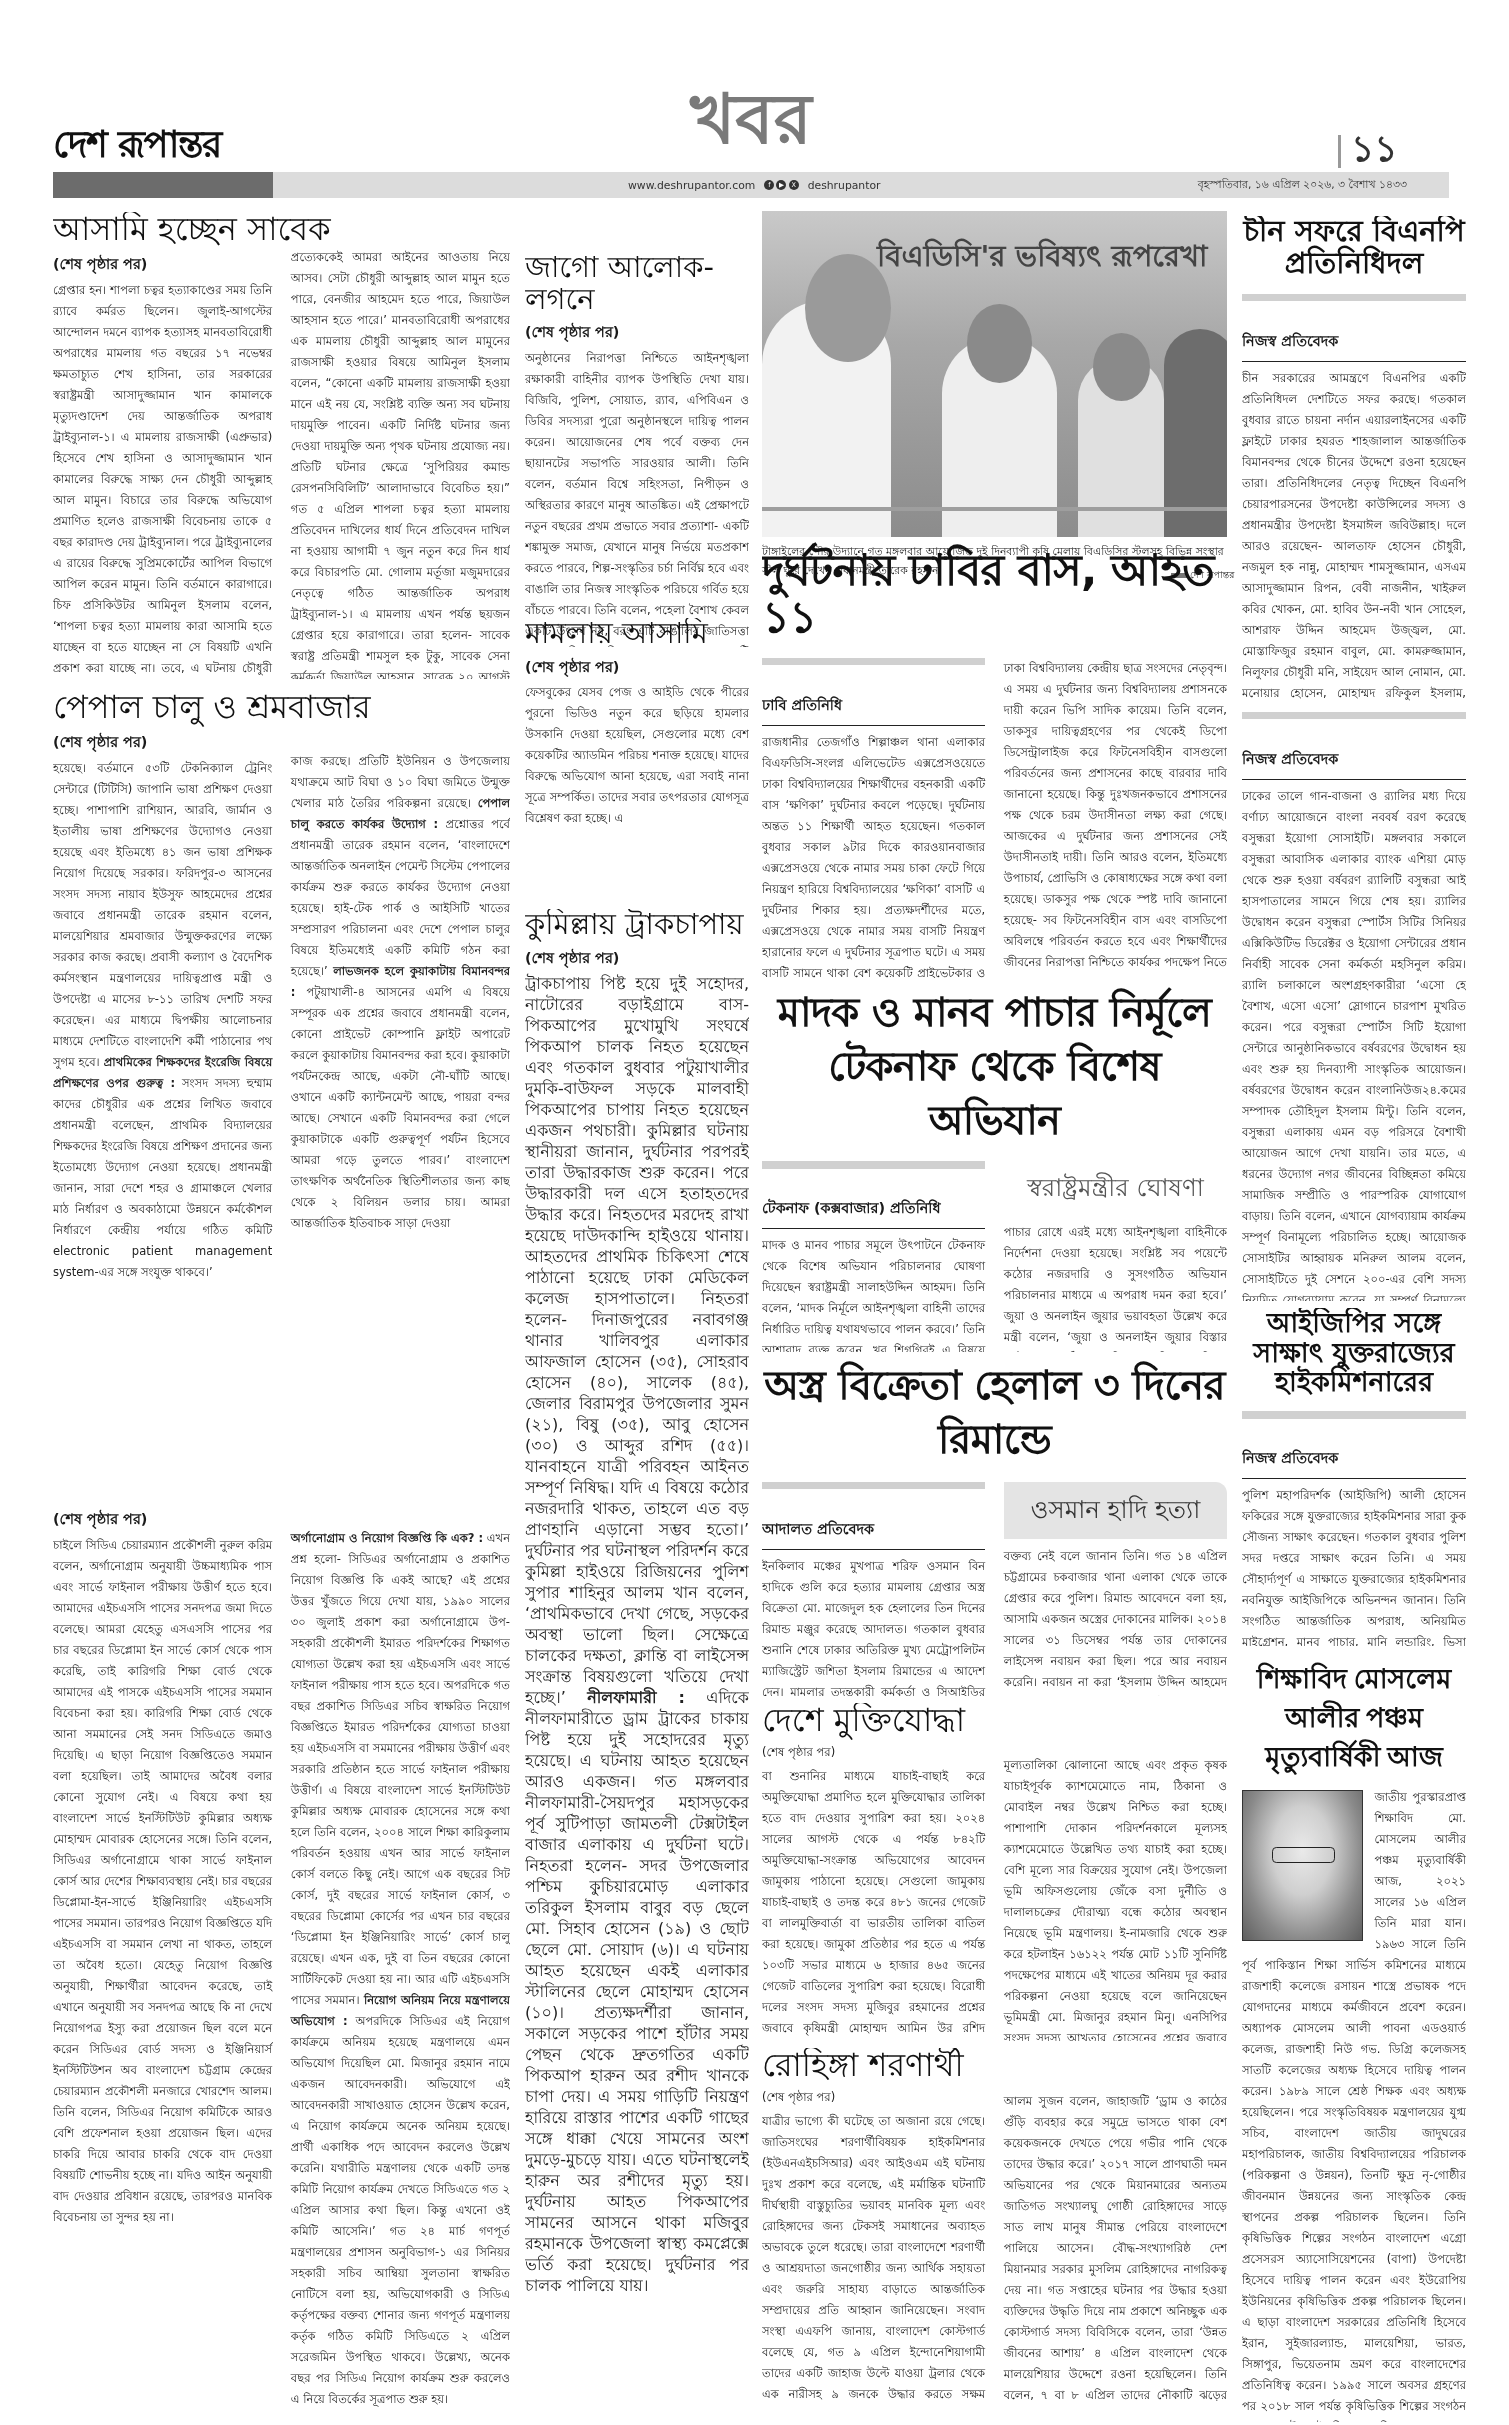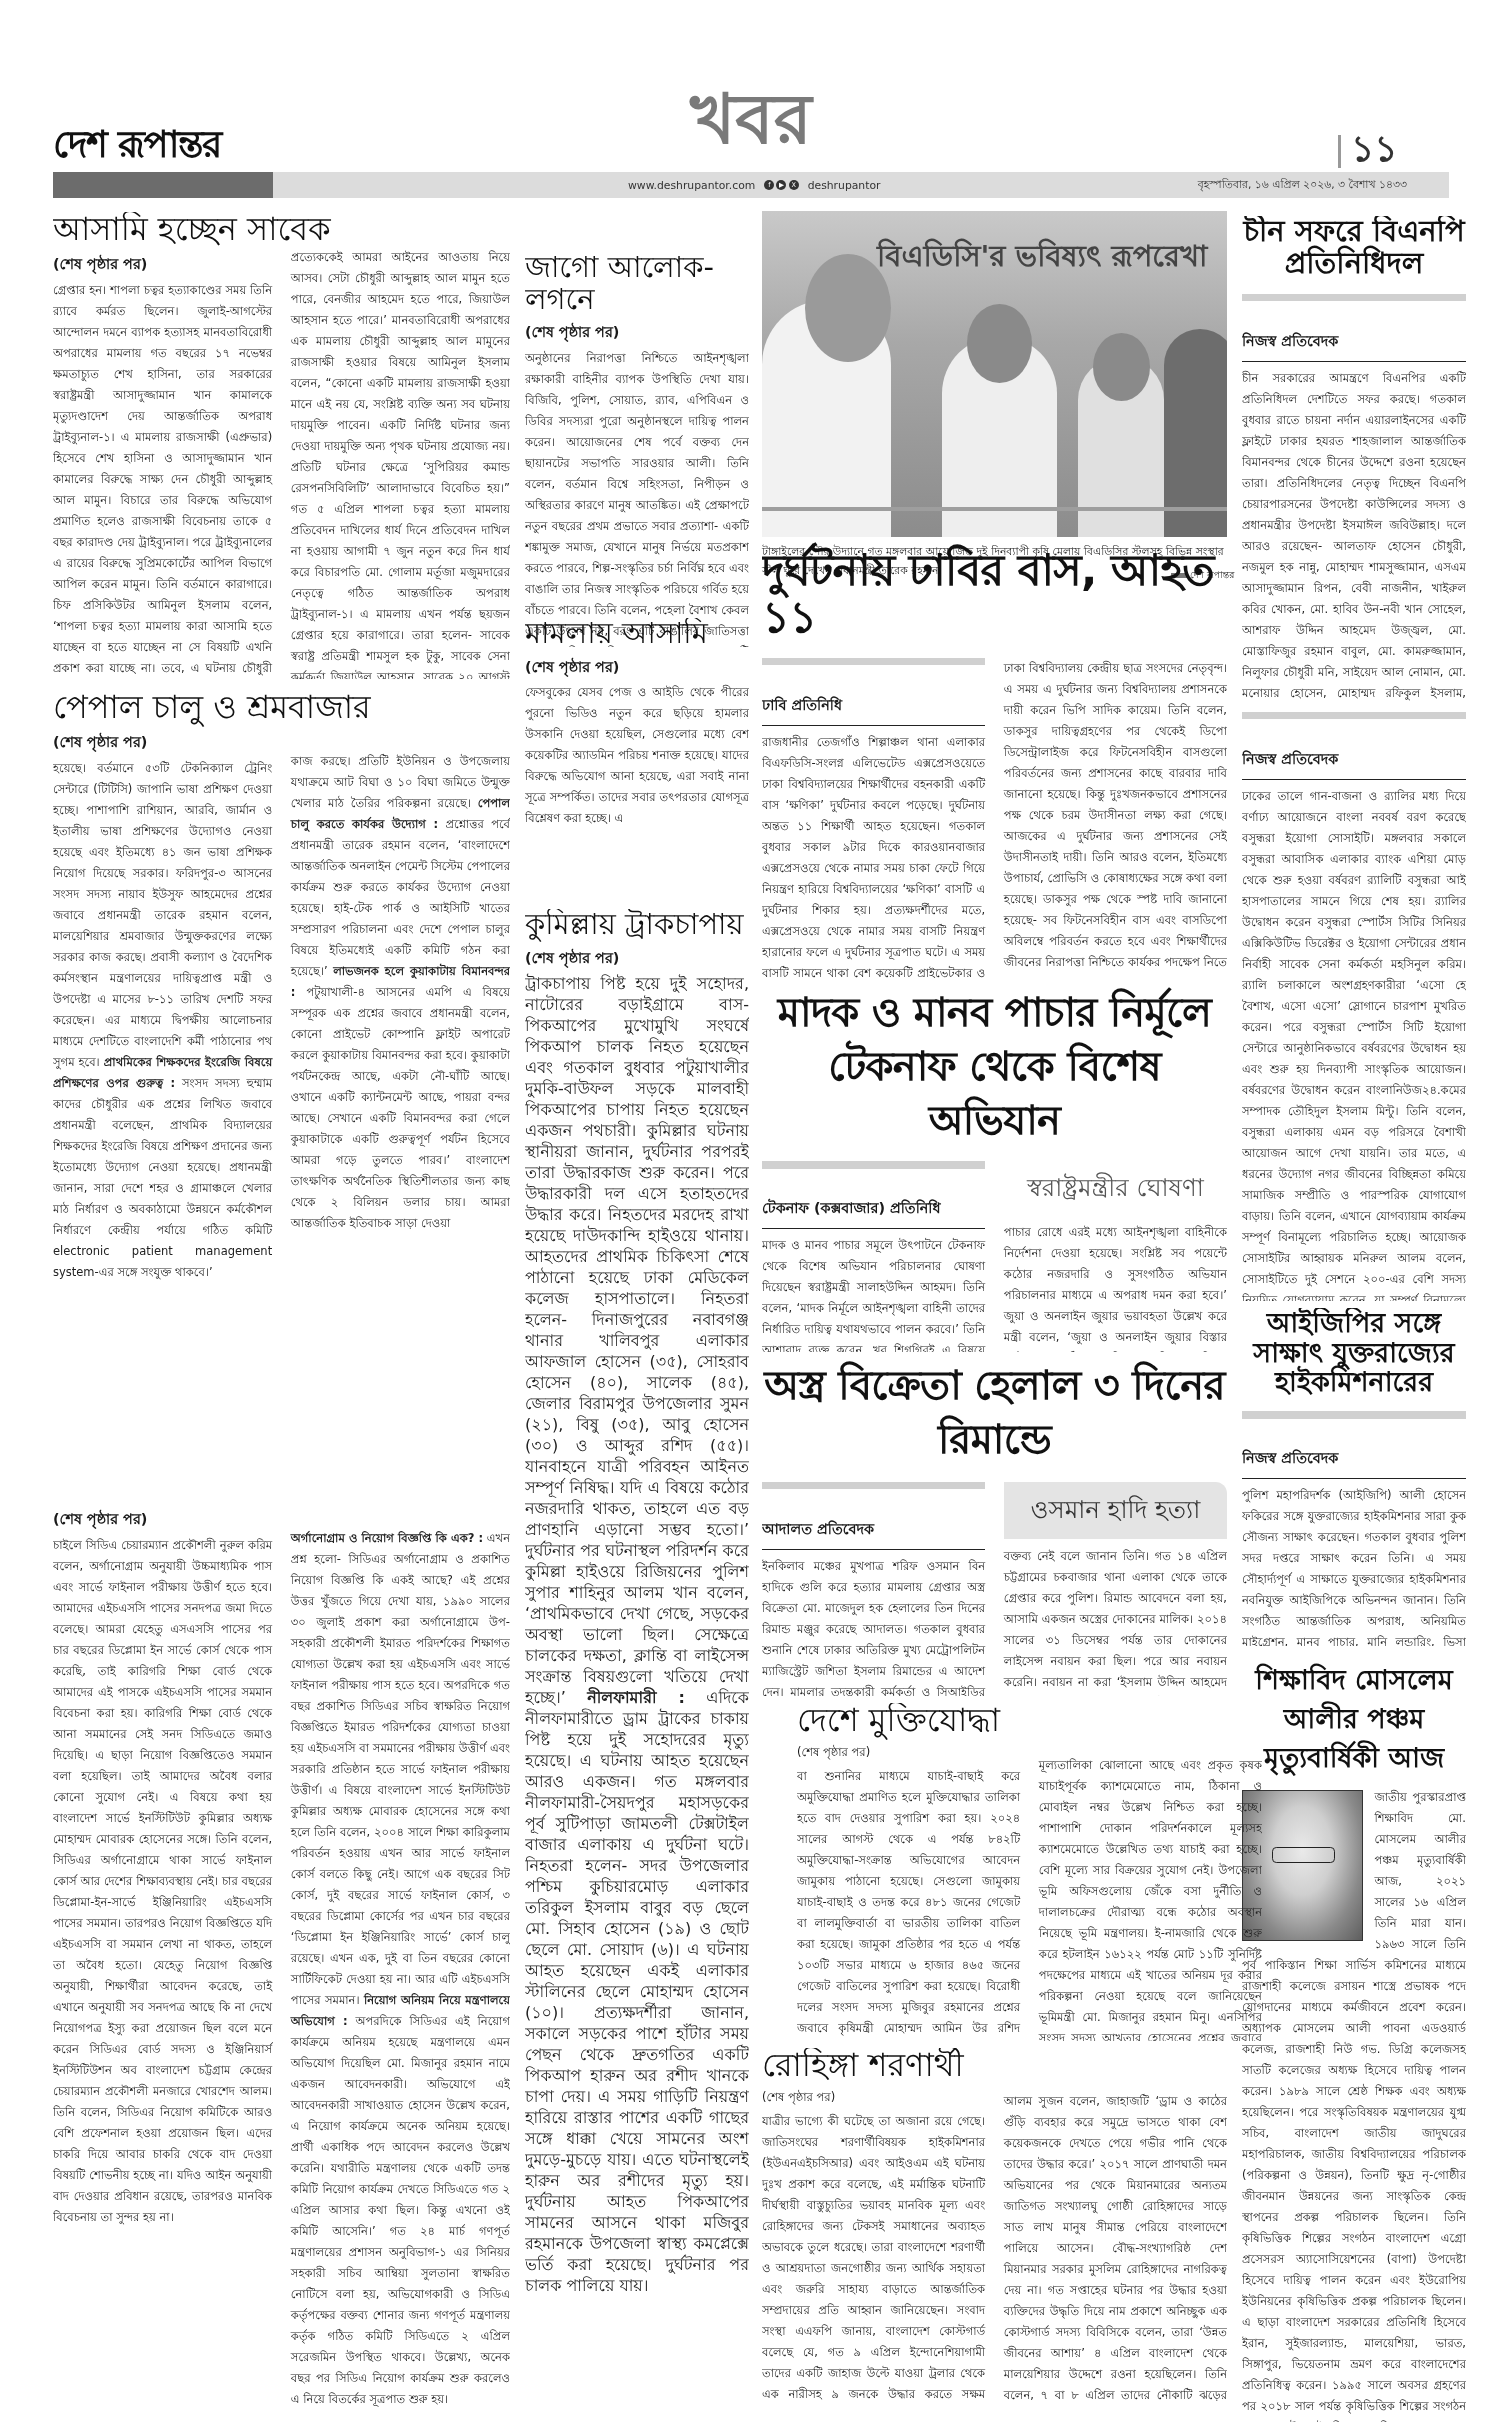--- a/index.html
+++ b/index.html
@@ -167,28 +167,28 @@
       <p class="body" style="font-size:11.5px; line-height:21px;" data-name="article-body">ইনকিলাব মঞ্চের মুখপাত্র শরিফ ওসমান বিন হাদিকে গুলি করে হত্যার মামলায় গ্রেপ্তার অস্ত্র বিক্রেতা মো. মাজেদুল হক হেলালের তিন দিনের রিমান্ড মঞ্জুর করেছে আদালত। গতকাল বুধবার শুনানি শেষে ঢাকার অতিরিক্ত মুখ্য মেট্রোপলিটন ম্যাজিস্ট্রেট জশিতা ইসলাম রিমান্ডের এ আদেশ দেন। মামলার তদন্তকারী কর্মকর্তা ও সিআইডির সহকারী পুলিশ সুপার আবদুল কাদির ভূঞা সাত দিনের রিমান্ডের আবেদন করেন। তবে আসামিপক্ষে কোনো আইনজীবী ছিলেন না। আসামির কোনো বক্তব্য আছে কিনা আদালত জানতে চাইলে তার কোনো</p>
     </div>
     <div>
       <div class="subbox" data-name="subheadline">ওসমান হাদি হত্যা</div>
       <p class="body" style="font-size:11.5px; line-height:21px;" data-name="article-body">বক্তব্য নেই বলে জানান তিনি। গত ১৪ এপ্রিল চট্টগ্রামের চকবাজার থানা এলাকা থেকে তাকে গ্রেপ্তার করে পুলিশ। রিমান্ড আবেদনে বলা হয়, আসামি একজন অস্ত্রের দোকানের মালিক। ২০১৪ সালের ৩১ ডিসেম্বর পর্যন্ত তার দোকানের লাইসেন্স নবায়ন করা ছিল। পরে আর নবায়ন করেনি। নবায়ন না করা ‘ইসলাম উদ্দিন আহমেদ অ্যান্ড সন্স’ দোকান থেকে এ অস্ত্রটি ক্রয় করা হয়। এমতাবস্থায় অস্ত্রটি মো. মাজেদুল হক হেলালের কাছ থেকে আসামিদের হাতে কীভাবে গেল সে সম্পর্কে তথ্য সংগ্রহের জন্য আসামিকে জিজ্ঞাসাবাদ করা প্রয়োজন।</p>
     </div>
   </div>
 </article>
 
 <article class="art" style="left:1242px; top:1660px; width:224px;" data-name="article-moslem">
-  <h2 class="hl hl-c" style="font-size:27px; line-height:1.45; margin-bottom:10px;" data-name="headline">শিক্ষাবিদ মোসলেম আলীর পঞ্চম মৃত্যুবার্ষিকী আজ</h2>
+  <h2 class="hl hl-c" style="font-size:27px; line-height:1.45; margin-bottom:10px;font-family:Liberation Serif, serif;" data-name="headline">শিক্ষাবিদ মোসলেম আলীর পঞ্চম মৃত্যুবার্ষিকী আজ</h2>
   <div class="portrait" data-name="portrait-photo">
       <span class="glasses" data-name="portrait-glasses"></span>
     </div>
   <p class="body" style="font-size:11.5px; line-height:21px;" data-name="article-body">জাতীয় পুরস্কারপ্রাপ্ত শিক্ষাবিদ মো. মোসলেম আলীর পঞ্চম মৃত্যুবার্ষিকী আজ, ২০২১ সালের ১৬ এপ্রিল তিনি মারা যান। ১৯৬৩ সালে তিনি পূর্ব পাকিস্তান শিক্ষা সার্ভিস কমিশনের মাধ্যমে রাজশাহী কলেজে রসায়ন শাস্ত্রে প্রভাষক পদে যোগদানের মাধ্যমে কর্মজীবনে প্রবেশ করেন। অধ্যাপক মোসলেম আলী পাবনা এডওয়ার্ড কলেজ, রাজশাহী নিউ গভ. ডিগ্রি কলেজসহ সাতটি কলেজের অধ্যক্ষ হিসেবে দায়িত্ব পালন করেন। ১৯৮৯ সালে শ্রেষ্ঠ শিক্ষক এবং অধ্যক্ষ হয়েছিলেন। পরে সংস্কৃতিবিষয়ক মন্ত্রণালয়ের যুগ্ম সচিব, বাংলাদেশ জাতীয় জাদুঘরের মহাপরিচালক, জাতীয় বিশ্ববিদ্যালয়ের পরিচালক (পরিকল্পনা ও উন্নয়ন), তিনটি ক্ষুদ্র নৃ-গোষ্ঠীর জীবনমান উন্নয়নের জন্য সাংস্কৃতিক কেন্দ্র স্থাপনের প্রকল্প পরিচালক ছিলেন। তিনি কৃষিভিত্তিক শিল্পের সংগঠন বাংলাদেশ এগ্রো প্রসেসরস অ্যাসোসিয়েশনের (বাপা) উপদেষ্টা হিসেবে দায়িত্ব পালন করেন এবং ইউরোপিয় ইউনিয়নের কৃষিভিত্তিক প্রকল্প পরিচালক ছিলেন। এ ছাড়া বাংলাদেশ সরকারের প্রতিনিধি হিসেবে ইরান, সুইজারল্যান্ড, মালয়েশিয়া, ভারত, সিঙ্গাপুর, ভিয়েতনাম ভ্রমণ করে বাংলাদেশের প্রতিনিধিত্ব করেন। ১৯৯৫ সালে অবসর গ্রহণের পর ২০১৮ সাল পর্যন্ত কৃষিভিত্তিক শিল্পের সংগঠন বাপা এর উপদেষ্টা হিসেবে দায়িত্ব পালন করেন। আগামী শনিবার বিকেল ৩টা ৩০ মিনিটে জাদুঘরের কবি সুফিয়া কামাল মিলনায়তনে প্রফেসর মোসলেম আলীর বর্ণাঢ্য কর্মময় জীবন নিয়ে সেমিনার অনুষ্ঠিত হবে। বিজ্ঞপ্তি</p>
 </article>
 
-<article class="art" style="left:762px; top:1703px; width:465px;margin-left:35px;" data-name="article-muktijoddha">
+<article class="art" style="left:762px; top:1703px; width:465px;" data-name="article-muktijoddha">
   <div class="cols">
     <div>
       <h2 class="hl hl-l" data-name="headline">দেশে মুক্তিযোদ্ধা</h2>
       <div class="cont" style="font-weight:normal; font-size:11.5px;" data-name="continued-label">(শেষ পৃষ্ঠার পর)</div>
       <p class="body" style="font-size:11.5px; line-height:21px;" data-name="article-body">বা শুনানির মাধ্যমে যাচাই-বাছাই করে অমুক্তিযোদ্ধা প্রমাণিত হলে মুক্তিযোদ্ধার তালিকা হতে বাদ দেওয়ার সুপারিশ করা হয়। ২০২৪ সালের আগস্ট থেকে এ পর্যন্ত ৮৪২টি অমুক্তিযোদ্ধা-সংক্রান্ত অভিযোগের আবেদন জামুকায় পাঠানো হয়েছে। সেগুলো জামুকায় যাচাই-বাছাই ও তদন্ত করে ৪৮১ জনের গেজেট বা লালমুক্তিবার্তা বা ভারতীয় তালিকা বাতিল করা হয়েছে। জামুকা প্রতিষ্ঠার পর হতে এ পর্যন্ত ১০৩টি সভার মাধ্যমে ৬ হাজার ৪৬৫ জনের গেজেট বাতিলের সুপারিশ করা হয়েছে। বিরোধী দলের সংসদ সদস্য মুজিবুর রহমানের প্রশ্নের জবাবে কৃষিমন্ত্রী মোহাম্মদ আমিন উর রশিদ জানান, বিসিআইসি ডিলারদের বিরুদ্ধে বেশি দামে সার বিক্রয়ের অভিযোগ পাওয়া যায়নি। সার ডিলারদের প্রতিটি বিক্রয় পয়েন্টে উপসহকারী কৃষি কর্মকর্তার উপস্থিতিতে সার বিক্রয় কার্যক্রম চলমান আছে এবং প্রতিটি সার ডিলার পয়েন্টে দৃশ্যমান জায়গায় লালসালু কাপড়ে অথবা ব্যানারে সরকার কর্তৃক নির্ধারিত সারের</p>
     </div>
     <div style="padding-top:52px;">
       <p class="body" style="font-size:11.5px; line-height:21px;" data-name="article-body">মূল্যতালিকা ঝোলানো আছে এবং প্রকৃত কৃষক যাচাইপূর্বক ক্যাশমেমোতে নাম, ঠিকানা ও মোবাইল নম্বর উল্লেখ নিশ্চিত করা হচ্ছে। পাশাপাশি দোকান পরিদর্শনকালে মূল্যসহ ক্যাশমেমোতে উল্লেখিত তথ্য যাচাই করা হচ্ছে। বেশি মূল্যে সার বিক্রয়ের সুযোগ নেই। উপজেলা ভূমি অফিসগুলোয় জেঁকে বসা দুর্নীতি ও দালালচক্রের দৌরাত্ম্য বন্ধে কঠোর অবস্থান নিয়েছে ভূমি মন্ত্রণালয়। ই-নামজারি থেকে শুরু করে হটলাইন ১৬১২২ পর্যন্ত মোট ১১টি সুনির্দিষ্ট পদক্ষেপের মাধ্যমে এই খাতের অনিয়ম দূর করার পরিকল্পনা নেওয়া হয়েছে বলে জানিয়েছেন ভূমিমন্ত্রী মো. মিজানুর রহমান মিনু। এনসিপির সংসদ সদস্য আখতার হোসেনের প্রশ্নের জবাবে মন্ত্রী আরও জানান, ভূমি অধিগ্রহণ ও লিজ অ্যান্ড সেটেলমেন্ট সিস্টেমকেও সফটওয়্যারের আওতায় আনার কাজ চলছে। এই ডিজিটাল রূপান্তর সম্পন্ন হলে ভূমি খাতে দুর্নীতির সুযোগ প্রায় শূন্যের কোঠায় নেমে আসবে বলে আশা প্রকাশ করেন তিনি।</p>
     </div>
   </div>

